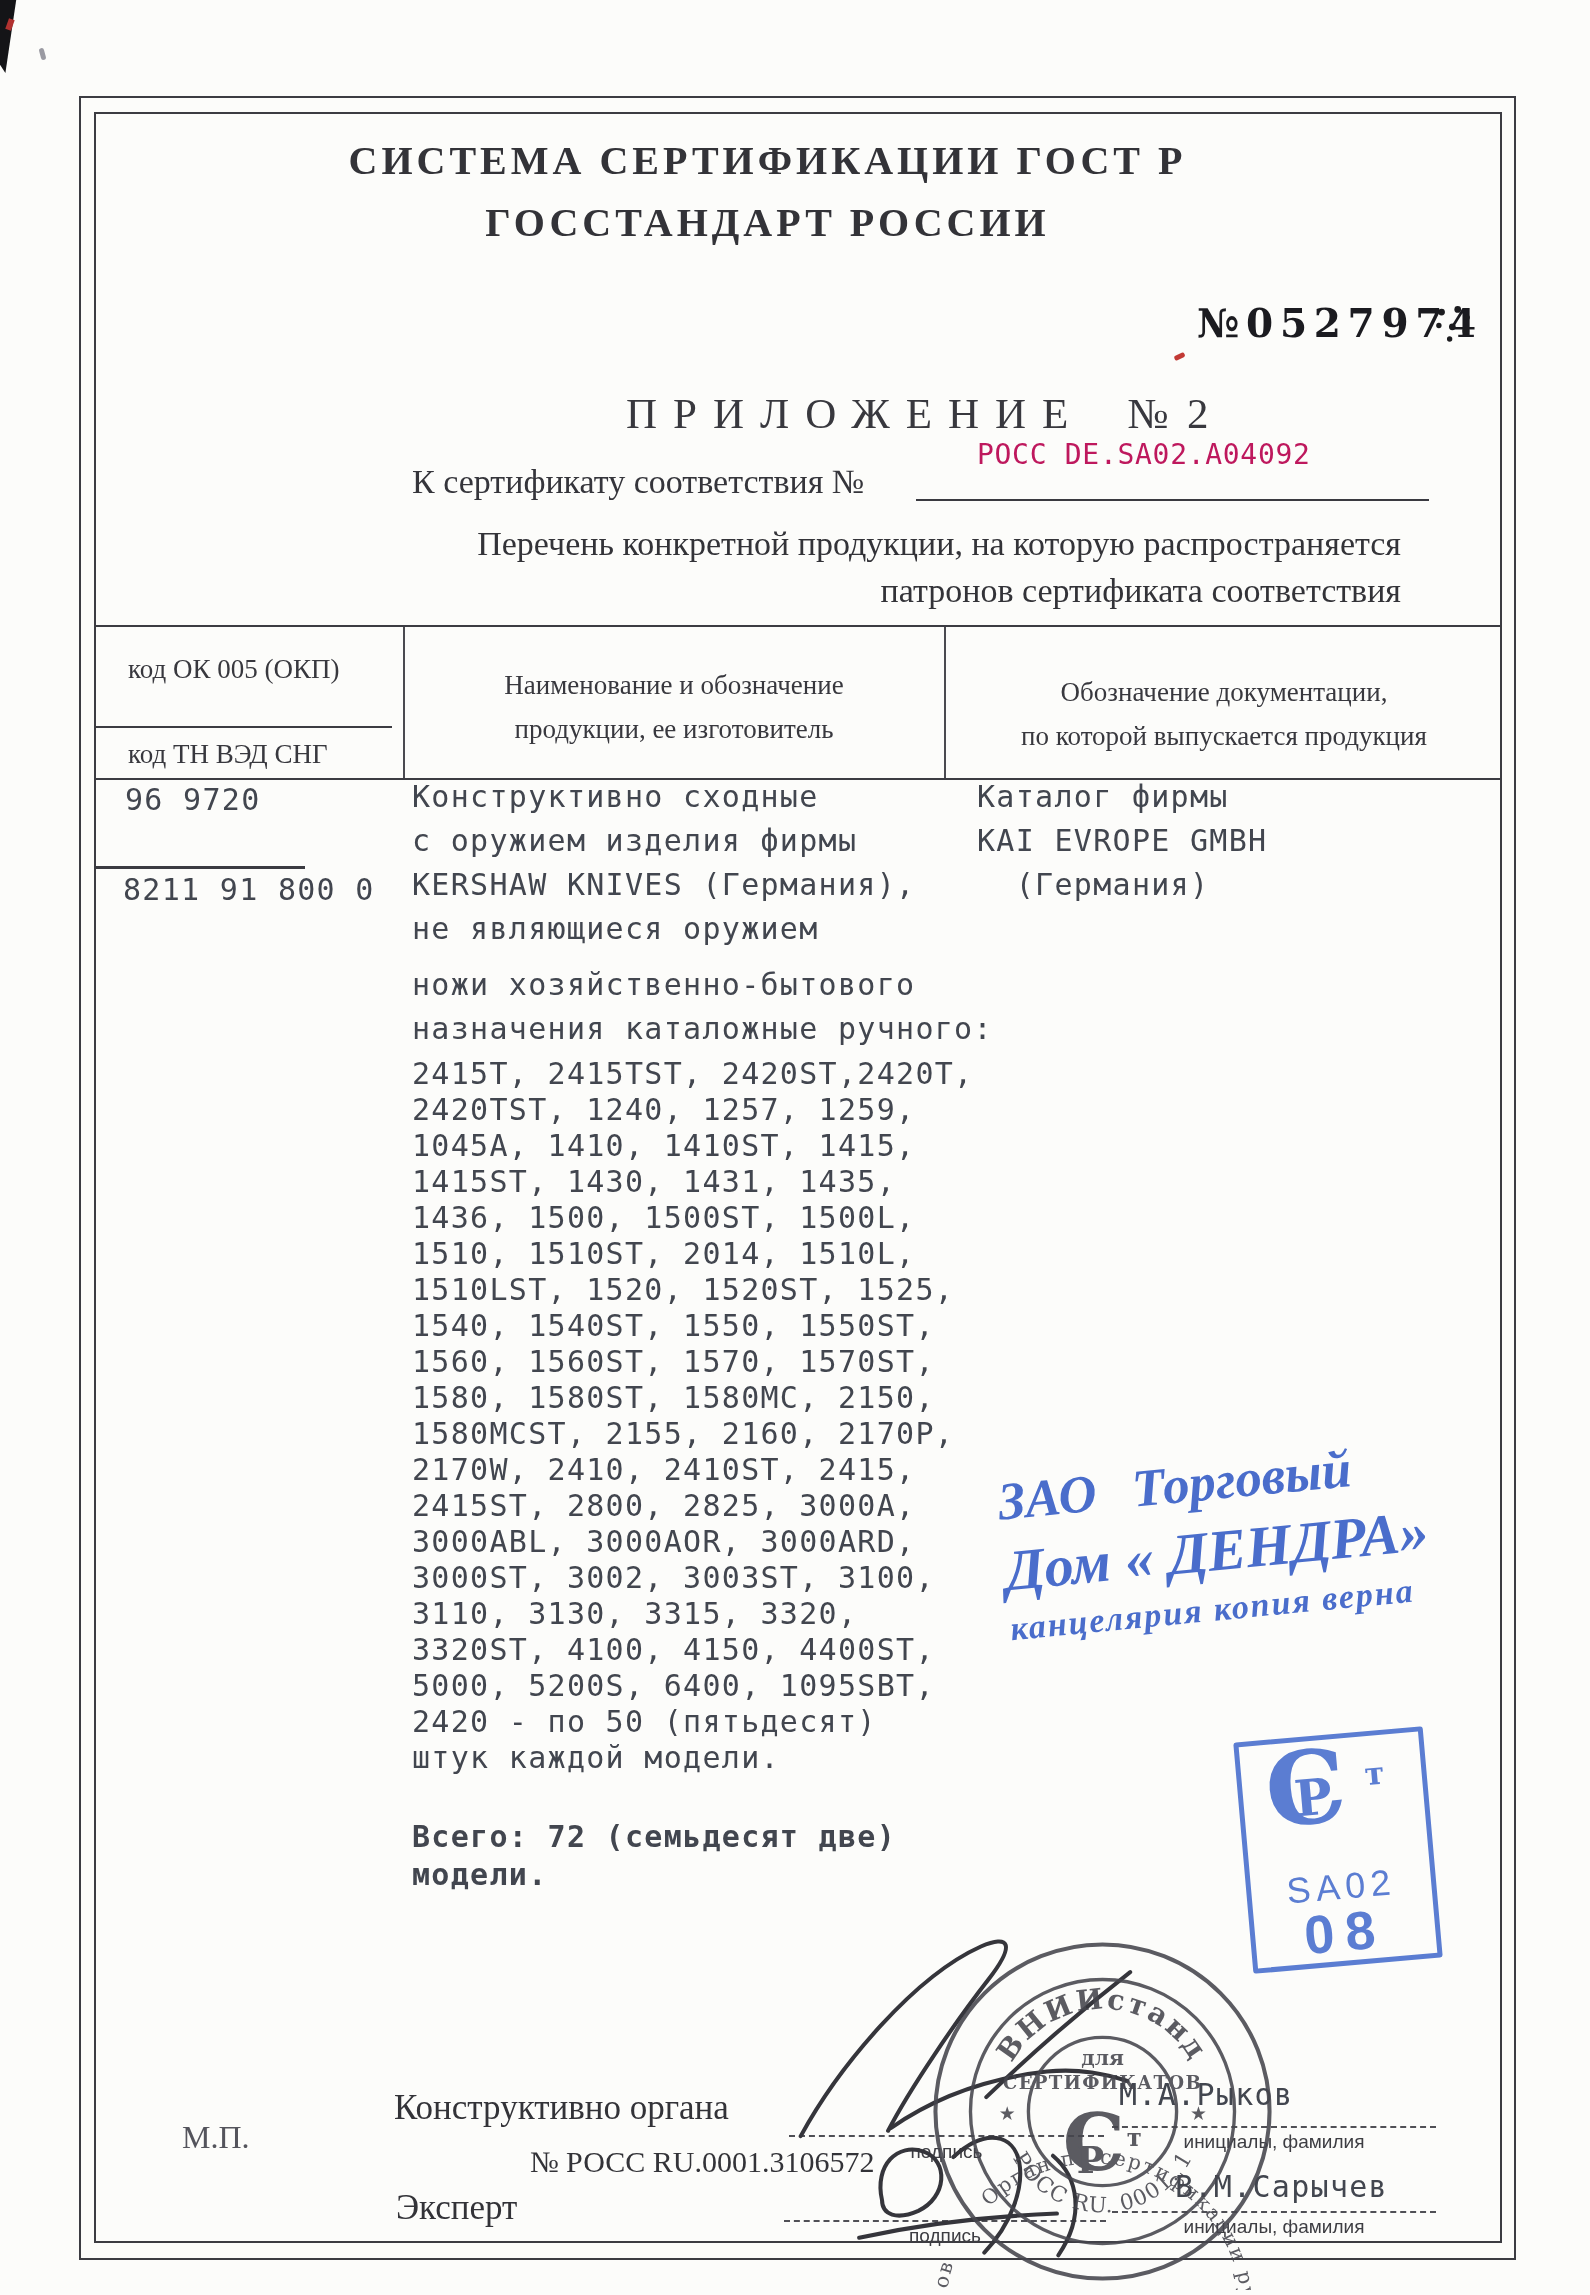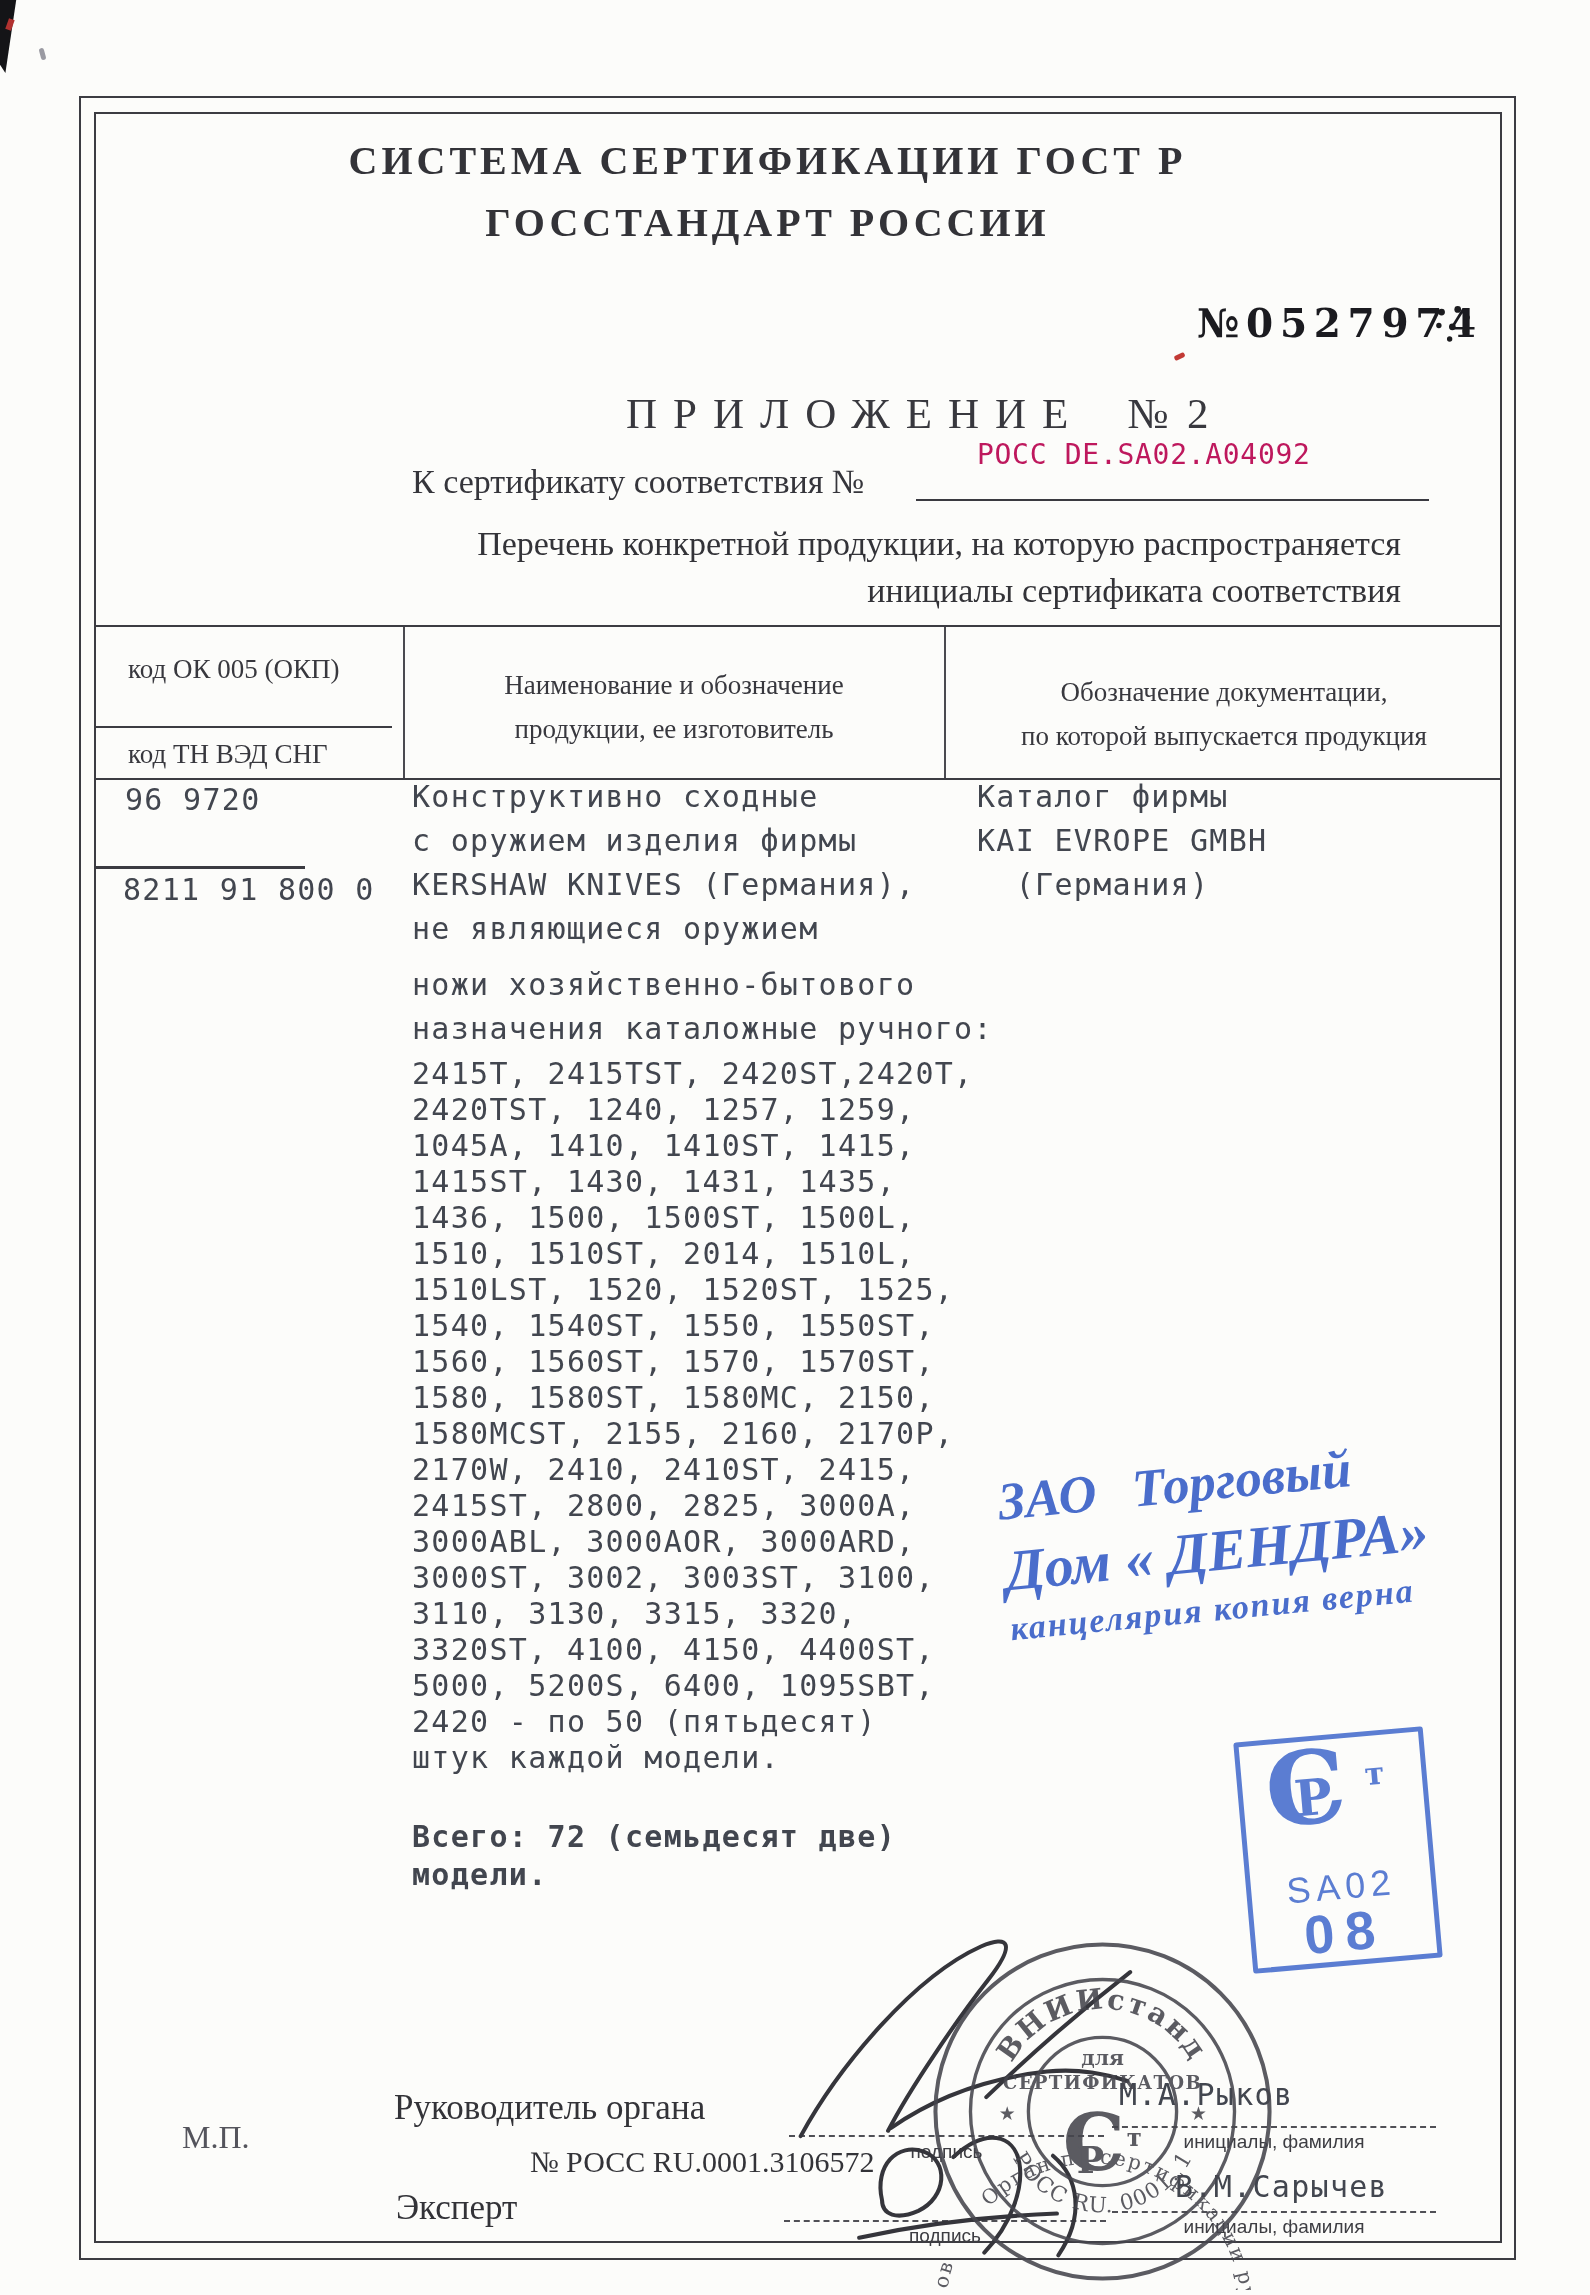--- a/index.html
+++ b/index.html
@@ -105,21 +105,21 @@
   <div class="appendix">
     <span class="word">ПРИЛОЖЕНИЕ</span>
     <span class="num">№ 2</span>
   </div>
 
   <div class="cert-label">К сертификату соответствия №</div>
   <div class="cert-value">РОСС DE.SA02.A04092</div>
   <div class="cert-underline"></div>
 
   <div class="subtitle" style="top:525px;">Перечень конкретной продукции, на которую распространяется</div>
-  <div class="subtitle" style="top:572px;">инициалы сертификата соответствия</div>
+  <div class="subtitle" style="top:572px;">патронов сертификата соответствия</div>
 
   <div class="hline" style="top:625px;"></div>
   <div class="hline thin" style="top:778px;"></div>
   <div class="hline thin" style="top:726px;width:298px;"></div>
   <div class="vline" style="left:403px;top:627px;height:151px;"></div>
   <div class="vline" style="left:944px;top:627px;height:151px;"></div>
 
   <div class="th" style="left:128px;top:654px;">код ОК 005 (ОКП)</div>
   <div class="th" style="left:128px;top:739px;">код ТН ВЭД СНГ</div>
   <div class="th center lines lh66" style="left:416px;top:663px;width:516px;">Наименование и обозначение
@@ -173,21 +173,21 @@
   <div class="rst">
     <div class="logo">
       <span class="c">С</span>
       <span class="p">Р</span>
       <span class="t">т</span>
     </div>
     <div class="sa">SA02</div>
     <div class="n08">08</div>
   </div>
 
-  <div class="f-serif" style="left:394px;top:2088px;">Руководитель органа</div>
+  <div class="f-serif" style="left:394px;top:2088px;">Конструктивно органа</div>
   <div class="f-serif mp" style="left:182px;top:2119px;font-size:32px;">М.П.</div>
   <div class="f-serif regnum" style="left:530px;top:2145px;">№ РОСС RU.0001.3106572</div>
   <div class="f-serif" style="left:396px;top:2188px;">Эксперт</div>
 
   <div class="dash" style="left:789px;top:2135px;width:315px;"></div>
   <div class="f-small" style="left:789px;top:2141px;width:315px;">подпись</div>
   <div class="mono" style="left:1119px;top:2077px;">М.А.Рыков</div>
   <div class="dash" style="left:1112px;top:2126px;width:324px;"></div>
   <div class="f-small" style="left:1112px;top:2131px;width:324px;">инициалы, фамилия</div>
 

